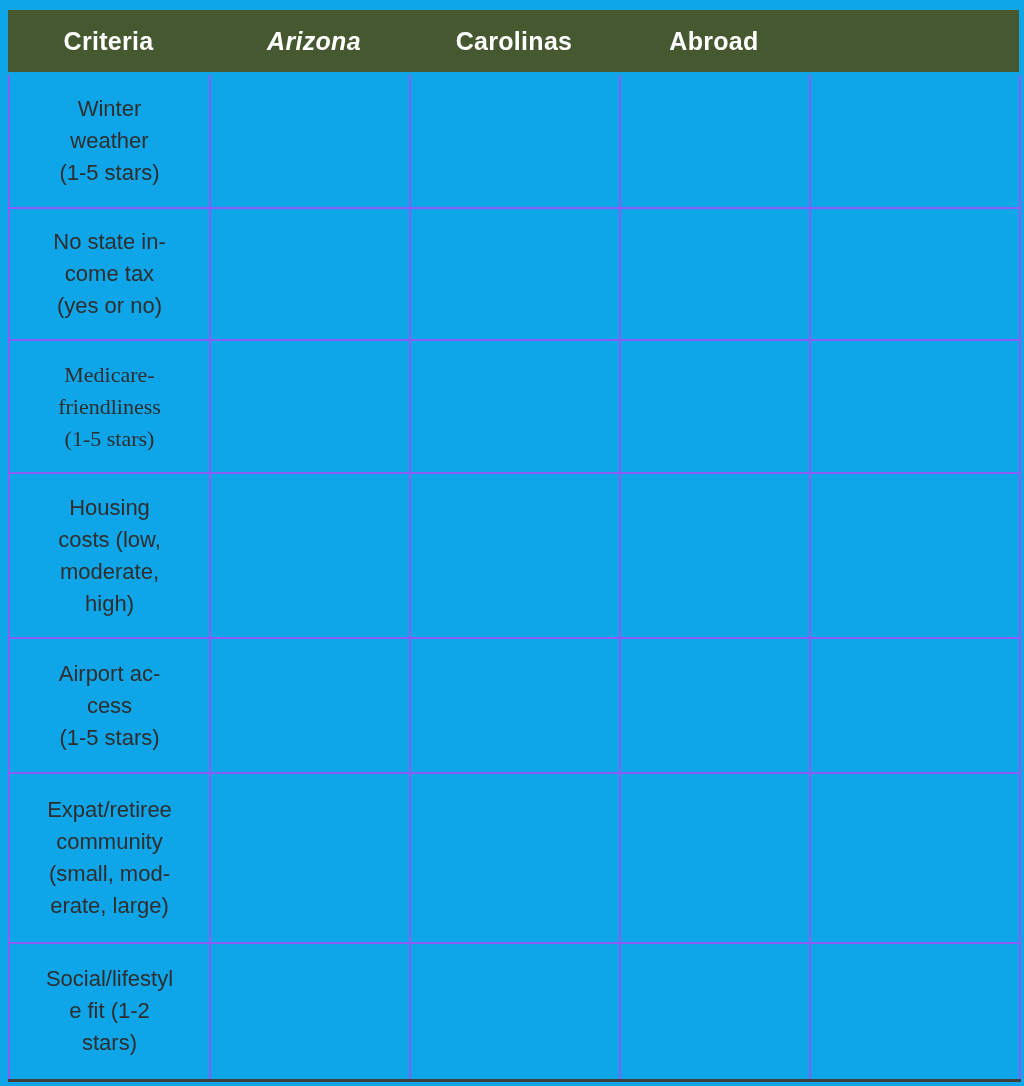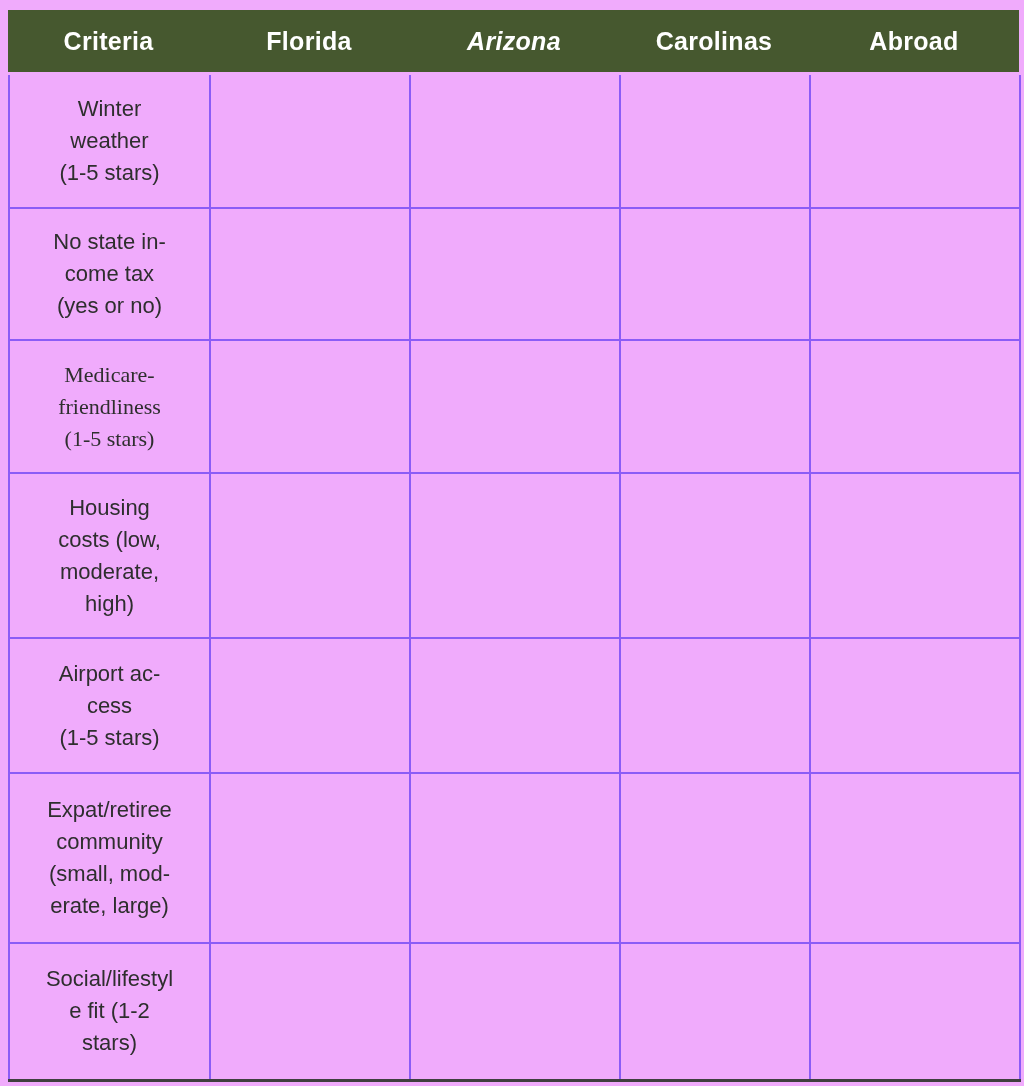--- a/index.html
+++ b/index.html
@@ -4,21 +4,21 @@
 <style>
   html, body {
     margin: 0;
     padding: 0;
     background: #ffffff;
     font-family: "Liberation Sans", "DejaVu Sans", sans-serif;
   }
   .page {
     width: 1024px;
     height: 1086px;
-    background: #f0abfc;
+    background: #0ea5e9;
     box-sizing: border-box;
     padding: 10px 7px 0 8px;
   }
   
   .header-row {
     display: flex;
     width: 1011px;
     height: 62px;
     background: #46582F;
     margin-bottom: 3px;
@@ -73,21 +73,20 @@
   tr.r-5 { height: 170px; padding-left: 24px; }
   tr.r-6 { height: 137px; }
 </style>
 </head>
 <body>
 
 <div class="page">
 
   <div class="header-row">
     <div class="header-cell hc-0">Criteria</div>
-    <div class="header-cell hc-1">Florida</div>
     <div class="header-cell hc-2">Arizona</div>
     <div class="header-cell hc-3">Carolinas</div>
     <div class="header-cell hc-4">Abroad</div>
   </div>
 
   <table class="body-table">
     <colgroup>
       <col class="c-0">
         <col class="c-1">
         <col class="c-2">

